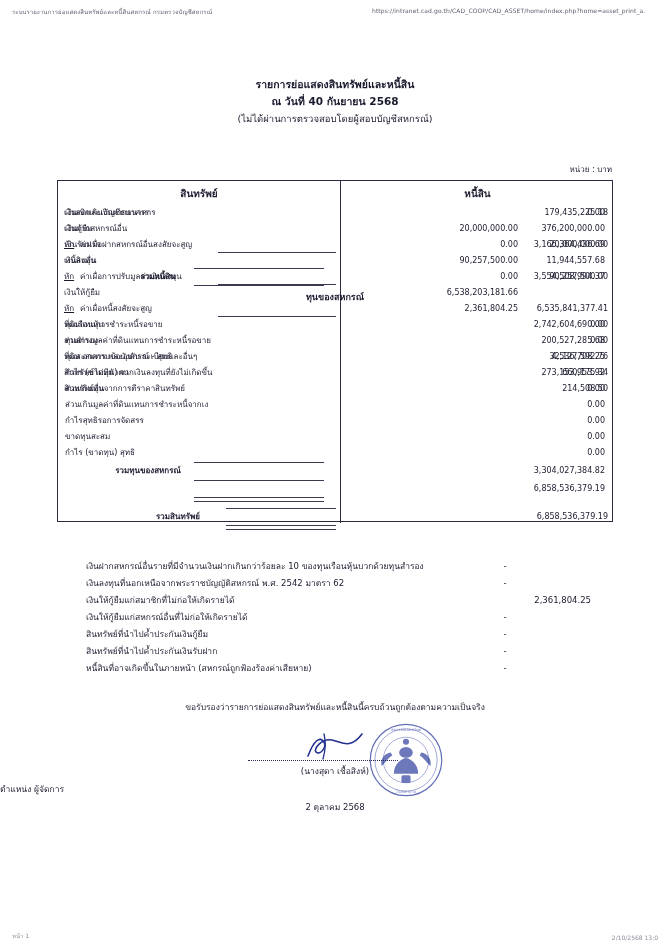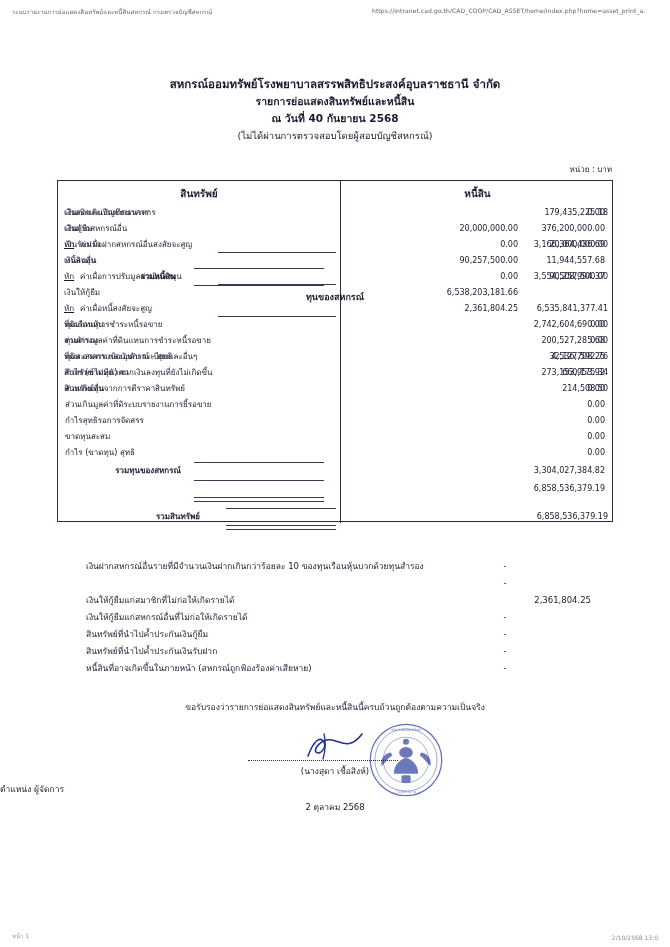--- a/index.html
+++ b/index.html
@@ -212,21 +212,20 @@
     height: 76px;
   }
 </style>
 </head>
 <body>
 
 <div class="print-hdr left">ระบบรายงานการย่อแสดงสินทรัพย์และหนี้สินสหกรณ์ กรมตรวจบัญชีสหกรณ์</div>
 <div class="print-hdr right">https://intranet.cad.go.th/CAD_COOP/CAD_ASSET/home/index.php?home=asset_print_a.</div>
 
 <div class="titles">
-  <div class="t1">สหกรณ์ออมทรัพย์โรงพยาบาลสรรพสิทธิประสงค์อุบลราชธานี จำกัด</div>
   <div class="t2">รายการย่อแสดงสินทรัพย์และหนี้สิน</div>
   <div class="t3">ณ วันที่ 40 กันยายน 2568</div>
   <div class="t4">(ไม่ได้ผ่านการตรวจสอบโดยผู้สอบบัญชีสหกรณ์)</div>
 </div>
 
 <div class="unit-label">หน่วย : บาท</div>
 
 <div class="frame">
   <div class="vdivider"></div>
 
@@ -338,21 +337,21 @@
       </div>
       <div class="row " style="top: 184px; left: 0px; right: 0px;">
         <span class="lbl">กำไร (ขาดทุน) จากเงินลงทุนที่ยังไม่เกิดขึ้น</span>
         <span class="num n1">273,153,953.92</span>
       </div>
       <div class="row " style="top: 200px; left: 0px; right: 0px;">
         <span class="lbl">ส่วนเกินทุนจากการตีราคาสินทรัพย์</span>
         <span class="num n1">0.00</span>
       </div>
       <div class="row " style="top: 216px; left: 0px; right: 0px;">
-        <span class="lbl">ส่วนเกินมูลค่าที่ดิระบบรายงานการยี้รอขาย</span>
+        <span class="lbl">ส่วนเกินมูลค่าที่ดินแทนการชำระหนี้จากเง</span>
         <span class="num n1">0.00</span>
       </div>
       <div class="row " style="top: 232px; left: 0px; right: 0px;">
         <span class="lbl">กำไรสุทธิรอการจัดสรร</span>
         <span class="num n1">0.00</span>
       </div>
       <div class="row " style="top: 248px; left: 0px; right: 0px;">
         <span class="lbl">ขาดทุนสะสม</span>
         <span class="num n1">0.00</span>
       </div>
@@ -368,21 +367,21 @@
       <div class="row " style="top: 300px; left: 0px; right: 0px;">
         <span class="num n1">6,858,536,379.19</span>
       </div>
       <div class="rule" style="top: 299px; left: 136px; width: 130px;"></div>
       <div class="dblrule" style="top: 316px; left: 136px; width: 130px;"></div>
     </div>
 </div>
 
 <div class="notes" id="notes-block">
     <div class="note-row"><span class="">เงินฝากสหกรณ์อื่นรายที่มีจำนวนเงินฝากเกินกว่าร้อยละ 10 ของทุนเรือนหุ้นบวกด้วยทุนสำรอง</span><span class="note-val dash">-</span></div>
-    <div class="note-row"><span class="note-val dash">-</span></div>
+    <div class="note-row"><span class="">เงินลงทุนที่นอกเหนือจากพระราชบัญญัติสหกรณ์ พ.ศ. 2542 มาตรา 62</span><span class="note-val dash">-</span></div>
     <div class="note-row"><span class="">เงินให้กู้ยืมแก่สมาชิกที่ไม่ก่อให้เกิดรายได้</span><span class="note-val">2,361,804.25</span></div>
     <div class="note-row"><span class="">เงินให้กู้ยืมแก่สหกรณ์อื่นที่ไม่ก่อให้เกิดรายได้</span><span class="note-val dash">-</span></div>
     <div class="note-row"><span class="">สินทรัพย์ที่นำไปค้ำประกันเงินกู้ยืม</span><span class="note-val dash">-</span></div>
     <div class="note-row"><span class="">สินทรัพย์ที่นำไปค้ำประกันเงินรับฝาก</span><span class="note-val dash">-</span></div>
     <div class="note-row"><span class="">หนี้สินที่อาจเกิดขึ้นในภายหน้า (สหกรณ์ถูกฟ้องร้องค่าเสียหาย)</span><span class="note-val dash">-</span></div>
   </div>
 
 <div class="certify">ขอรับรองว่ารายการย่อแสดงสินทรัพย์และหนี้สินนี้ครบถ้วนถูกต้องตามความเป็นจริง</div>
 
 <svg class="scribble" viewBox="0 0 70 40">

